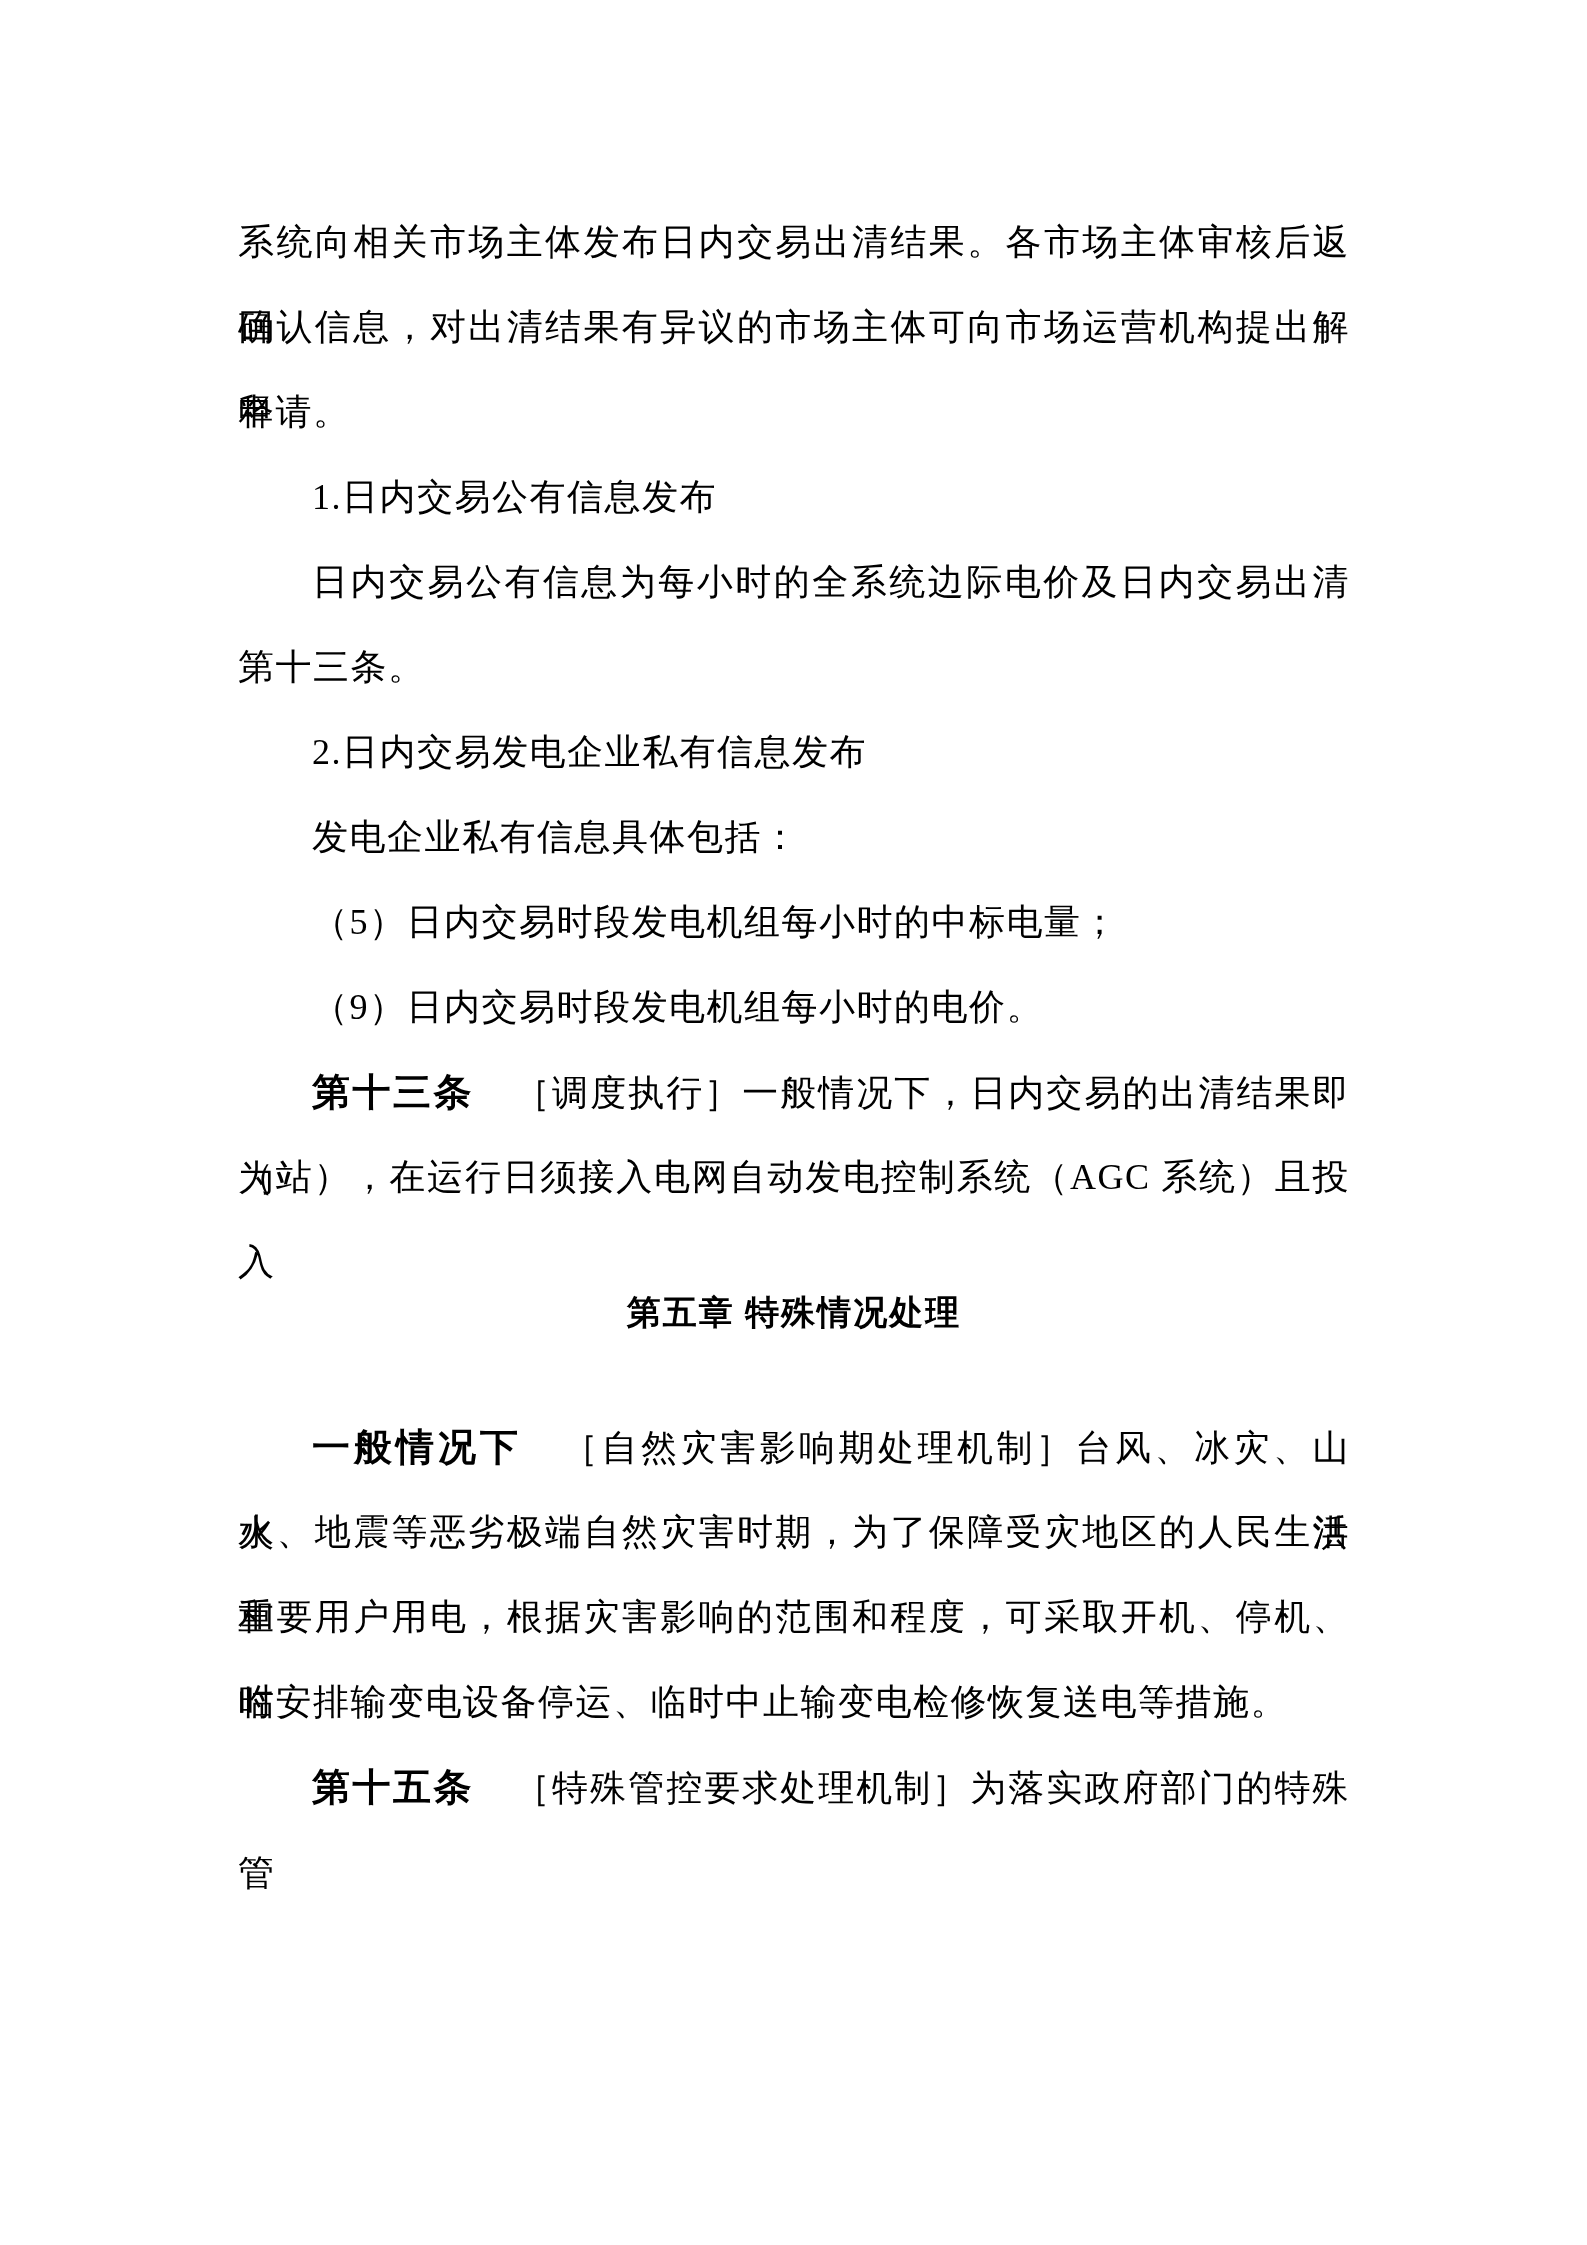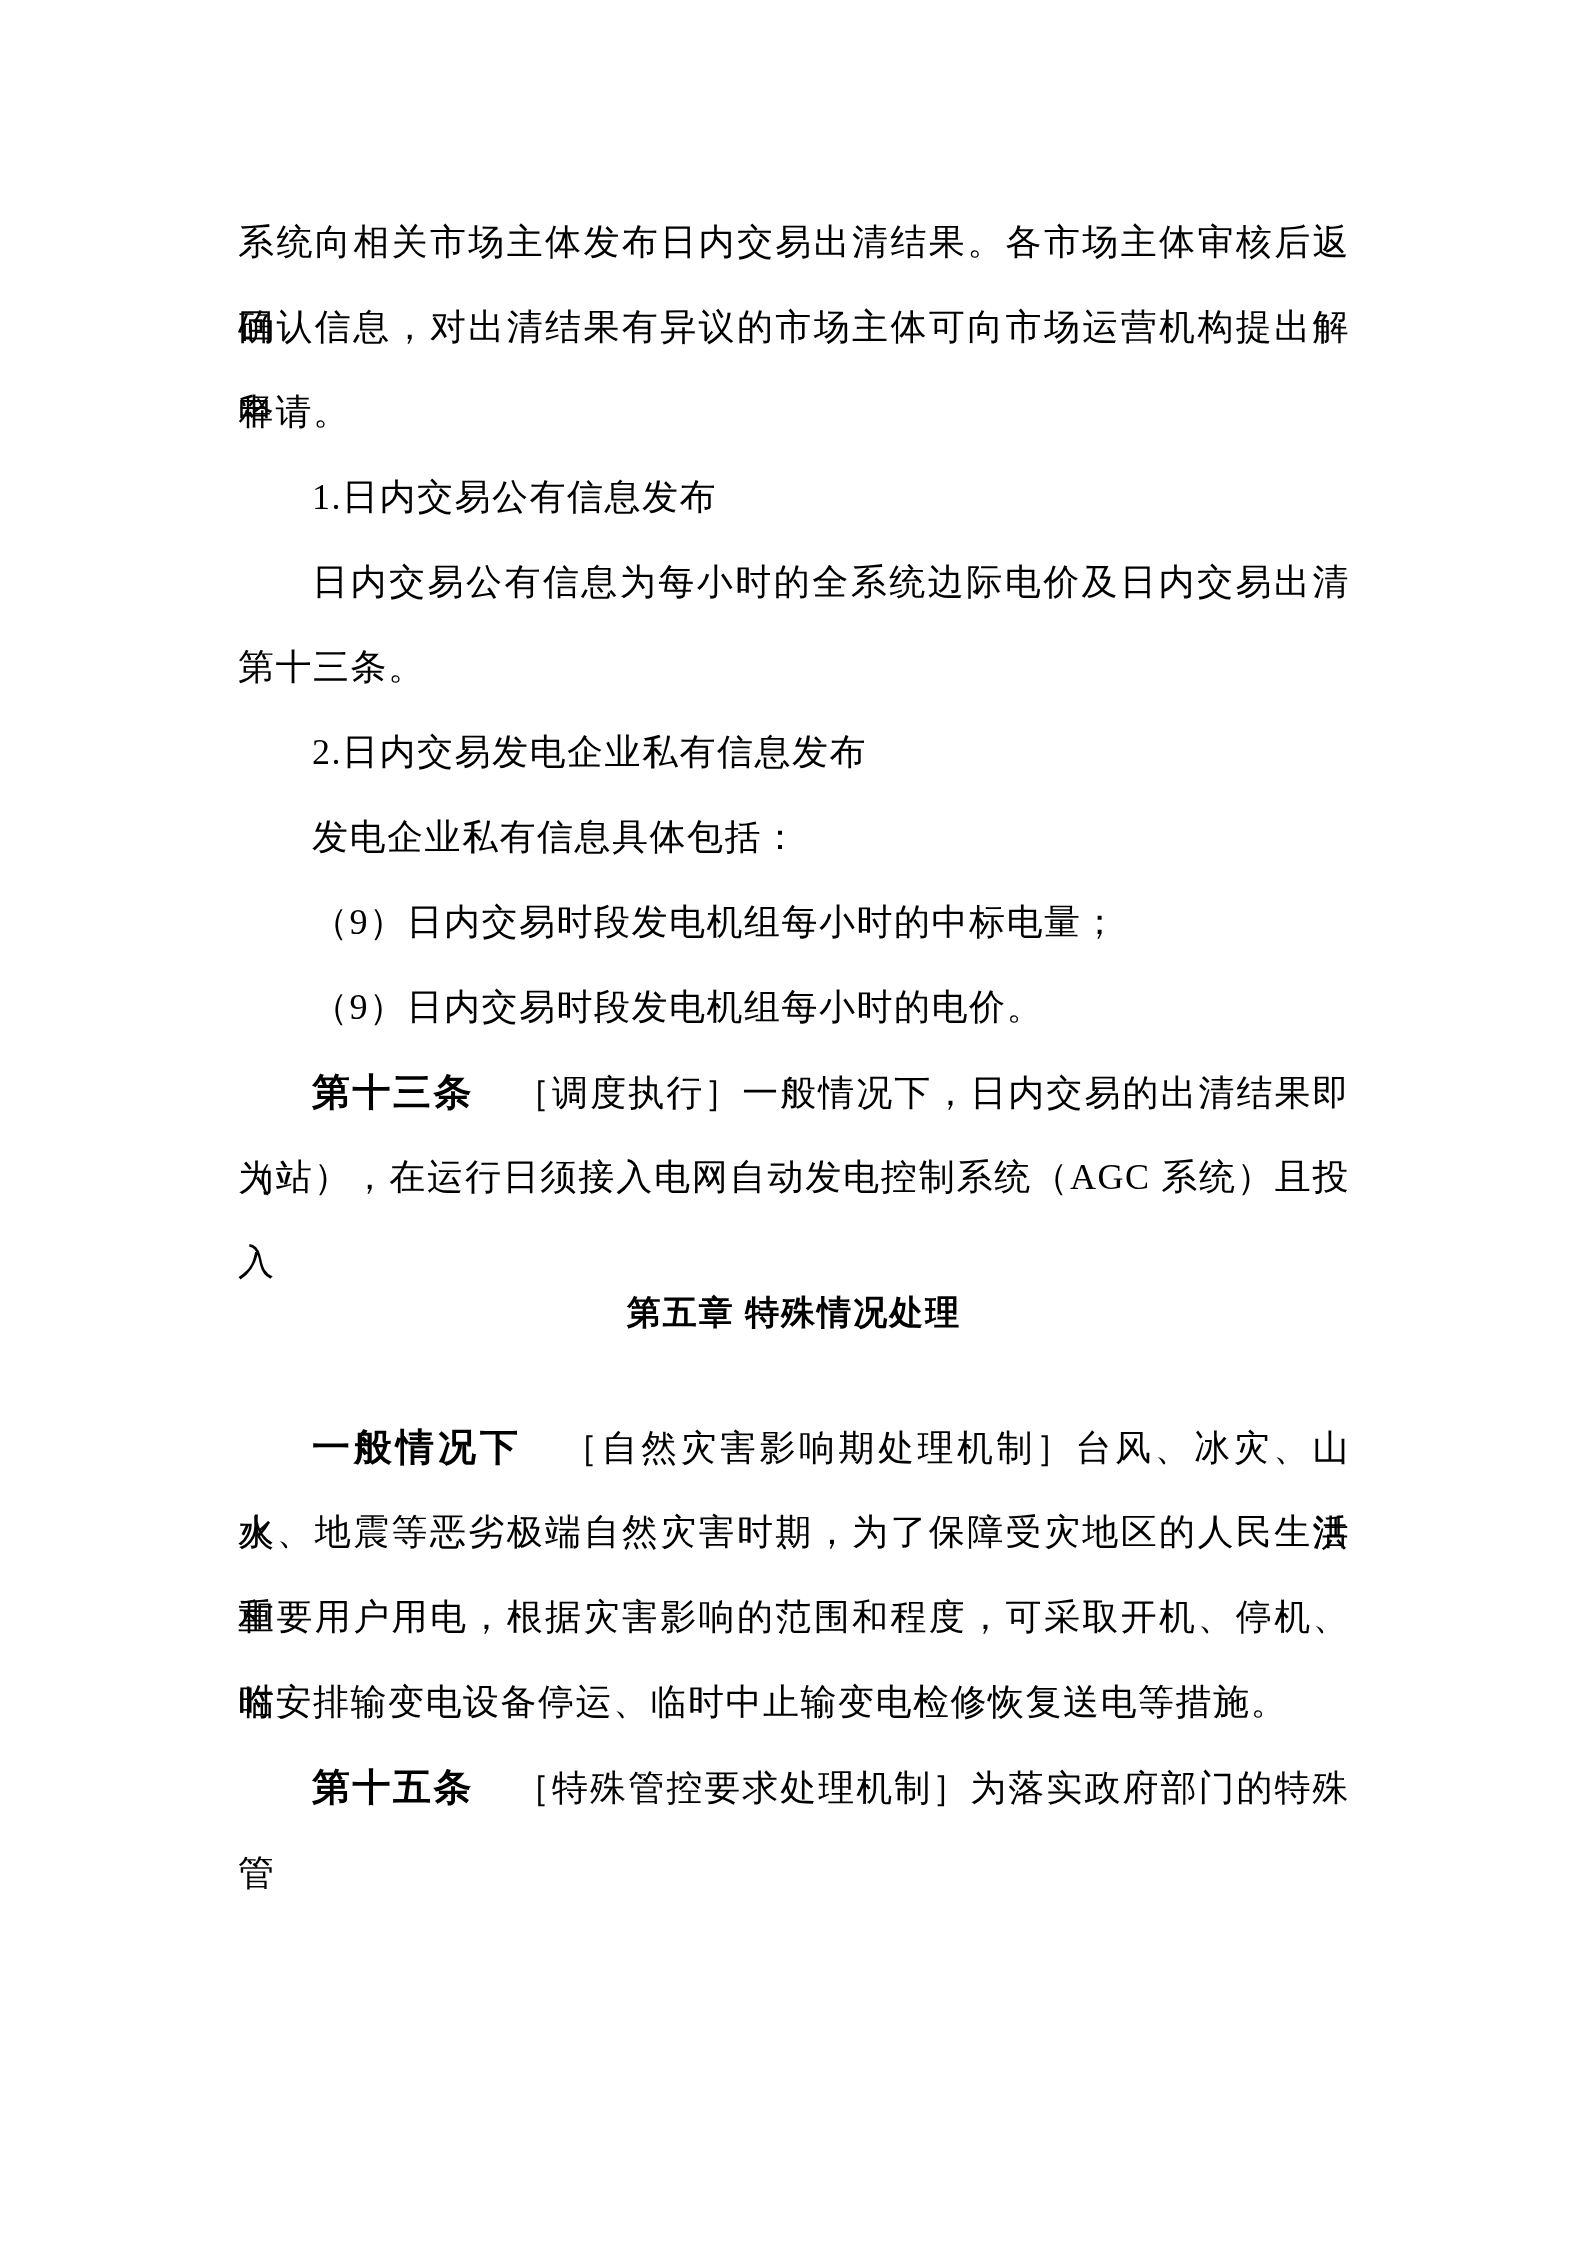--- a/index.html
+++ b/index.html
@@ -65,21 +65,21 @@
   <div class="textblock">
 
     <div class="line fill"><span>系统向相关市场主体发布日内交易出清结果。各市场主体审核后返回</span></div>
     <div class="line fill"><span>确认信息，对出清结果有异议的市场主体可向市场运营机构提出解释</span></div>
     <div class="line"><span>申请。</span></div>
     <div class="line ind"><span>1.日内交易公有信息发布</span></div>
     <div class="line ind fill"><span>日内交易公有信息为每小时的全系统边际电价及日内交易出清</span></div>
     <div class="line"><span>第十三条。</span></div>
     <div class="line ind"><span>2.日内交易发电企业私有信息发布</span></div>
     <div class="line ind"><span>发电企业私有信息具体包括：</span></div>
-    <div class="line ind"><span>（9）日内交易时段发电机组每小时的中标电量；</span></div>
+    <div class="line ind"><span>（5）日内交易时段发电机组每小时的中标电量；</span></div>
     <div class="line ind"><span>（9）日内交易时段发电机组每小时的电价。</span></div>
 
     <div class="line ind fill"><span class="term">第十三条</span><span>［调度执行］一般情况下，日内交易的出清结果即为</span></div>
     <div class="line fill"><span>（站），在运行日须接入电网自动发电控制系统（AGC 系统）且投入</span></div>
 
     <div class="chapter-row">第五章 特殊情况处理</div>
 
     <div class="line ind fill"><span class="term">一般情况下</span><span>［自然灾害影响期处理机制］台风、冰灾、山火、洪</span></div>
     <div class="line fill"><span>水、地震等恶劣极端自然灾害时期，为了保障受灾地区的人民生活和</span></div>
     <div class="line fill"><span>重要用户用电，根据灾害影响的范围和程度，可采取开机、停机、临</span></div>

